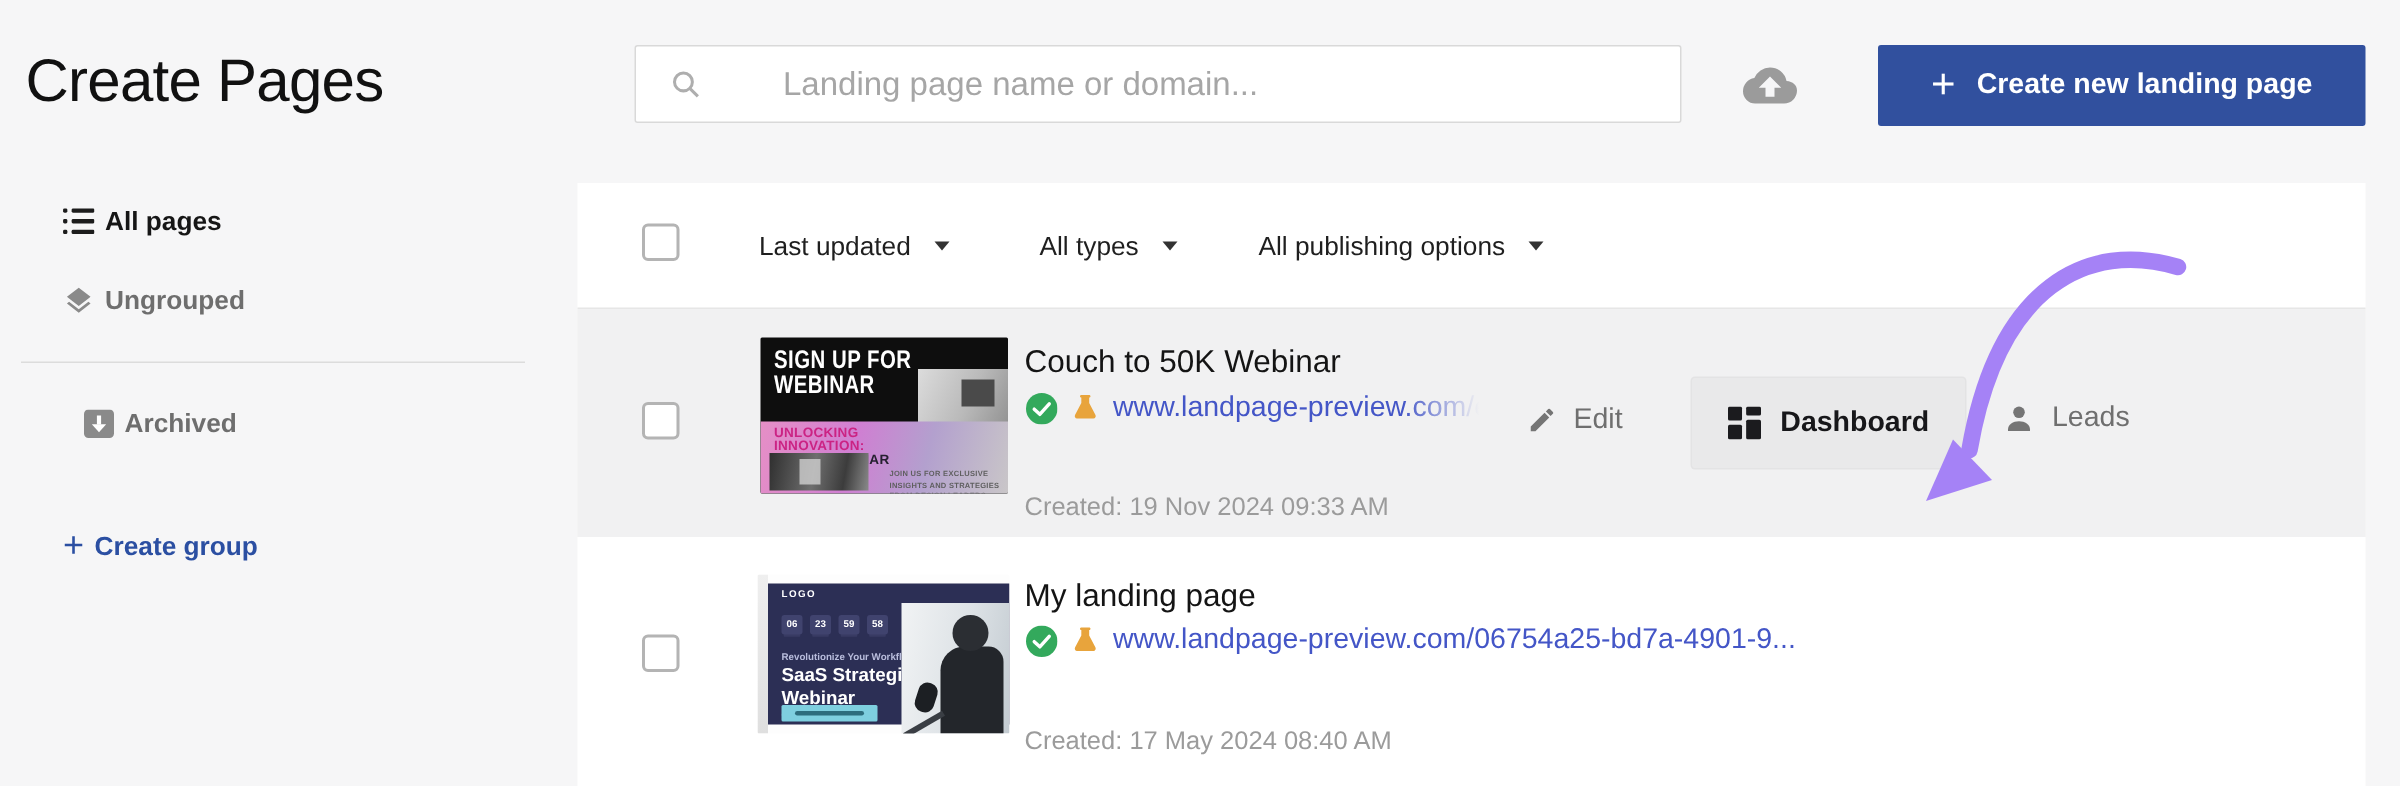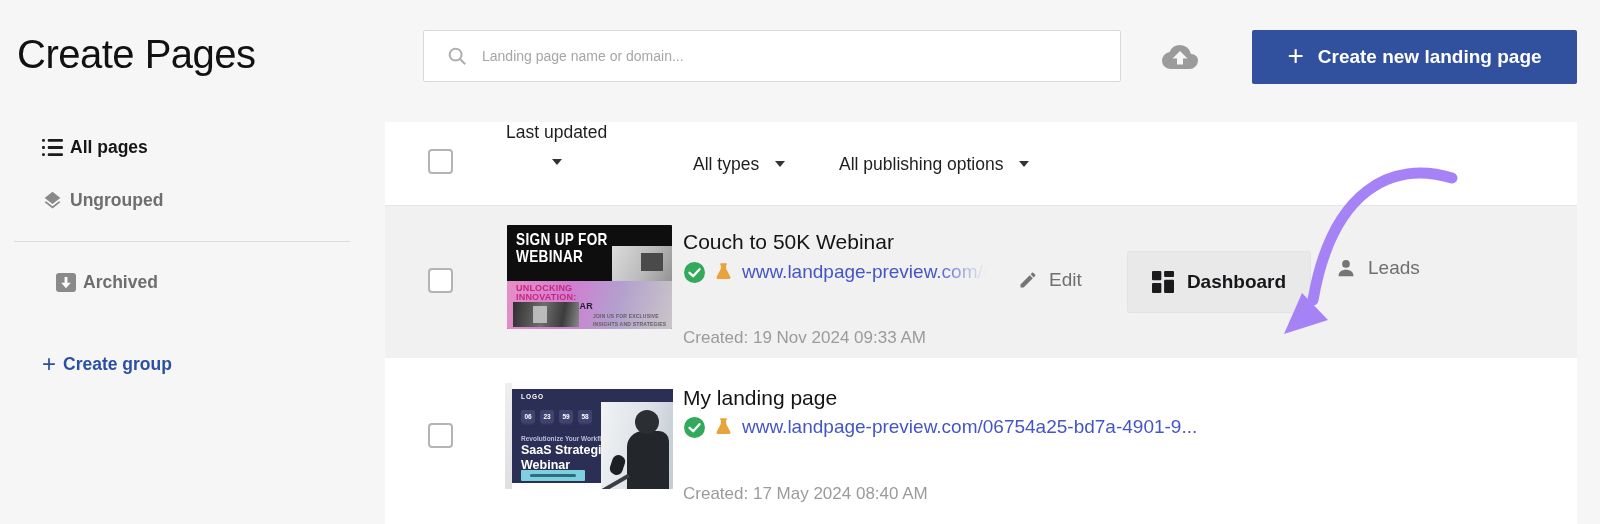--- a/index.html
+++ b/index.html
@@ -15,22 +15,23 @@
   
   #page-title { left:17px; top:32px; font-size:40px; font-weight:500; letter-spacing:-0.5px; color:#111; }
 
   #search-box {
     left:423px; top:30px; width:698px; height:52px;
     background:#fff; border:1px solid #d9d9d9; border-radius:2px;
     display:flex; align-items:center; padding:0 14px;
   }
   #search-box svg { flex:0 0 auto; margin:0 14px 0 8px; }
   #search-input {
-    border:none; outline:none; flex:1; font-size:14px; color:#1d4ed8; background:transparent;
+    border:none; outline:none; flex:1; font-size:22px; color:#1d4ed8; background:transparent;
     font-family:"Liberation Sans", sans-serif;
+    margin-left:40px;
   }
   #search-input::placeholder { color:#a6a6a6; }
 
   #cloud-btn { left:1160px; top:41px; width:40px; height:32px; display:flex; align-items:center; justify-content:center; cursor:pointer; }
 
   #create-btn {
     left:1252px; top:30px; width:325px; height:54px;
     background:#31509e; border:none; border-radius:2px; cursor:pointer;
     display:flex; align-items:center; justify-content:center; gap:14px;
     color:#fff;
@@ -185,21 +186,21 @@
 
 <div class="abs side-item" id="side-create">
   <span class="plus">+</span>
   <span class="lbl">Create group</span>
 </div>
 
 <div class="abs" id="panel">
 
   <div id="filter-bar">
     <div class="checkbox" style="left:43px; top:27px;"></div>
-    <div class="filter" style="left:121px;flex-direction:column;">
+    <div class="filter" style="left:121px;">
       <span class="lbl">Last updated</span>
       <span class="caret"></span>
     </div>
     <div class="filter" style="left:308px;">
       <span class="lbl">All types</span>
       <span class="caret"></span>
     </div>
     <div class="filter" style="left:454px;">
       <span class="lbl">All publishing options</span>
       <span class="caret"></span>
@@ -252,21 +253,21 @@
     <div id="dashboard-chip">
       <svg width="22" height="22" viewBox="0 0 20 20" fill="#1b1b1e">
         <rect x="0" y="0" width="8.5" height="8.5" rx="1"></rect>
         <rect x="0" y="11" width="8.5" height="9" rx="1"></rect>
         <rect x="11" y="0" width="9" height="5.5" rx="1"></rect>
         <rect x="11" y="8" width="9" height="12" rx="1"></rect>
       </svg>
       <span class="lbl">Dashboard</span>
     </div>
 
-    <div class="action" style="left:950px; top:51px;">
+    <div class="action" style="left:950px; top:62px;">
       <svg width="22" height="22" viewBox="0 0 24 24" fill="#757575">
         <circle cx="12" cy="7.5" r="4.2"></circle>
         <path d="M4 20c0-3.6 3.6-6 8-6s8 2.4 8 6v1H4v-1z"></path>
       </svg>
       <span class="lbl">Leads</span>
     </div>
 
     <div id="kebab">
         <i></i>
         <i></i>

